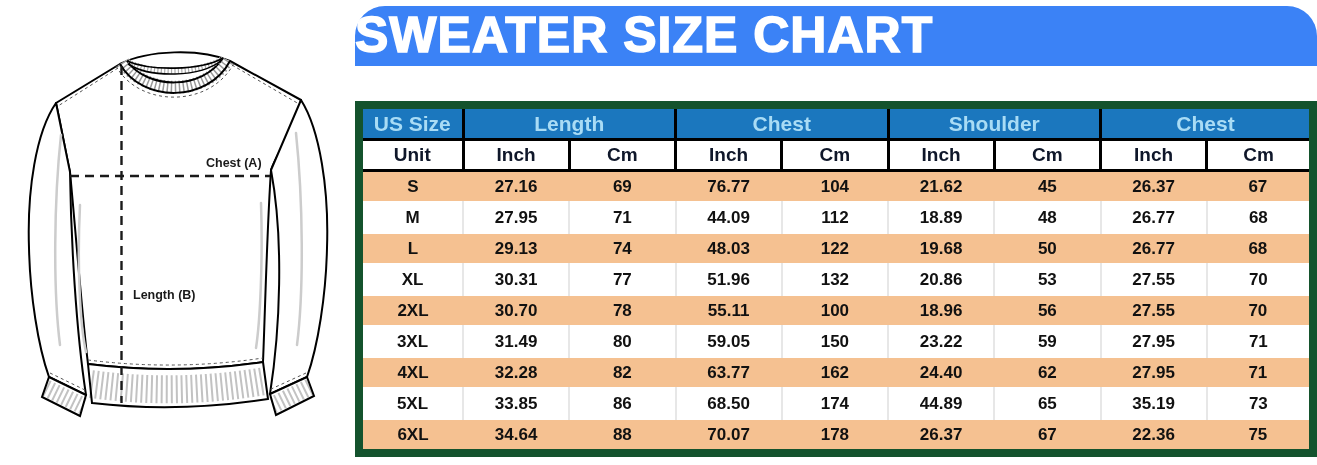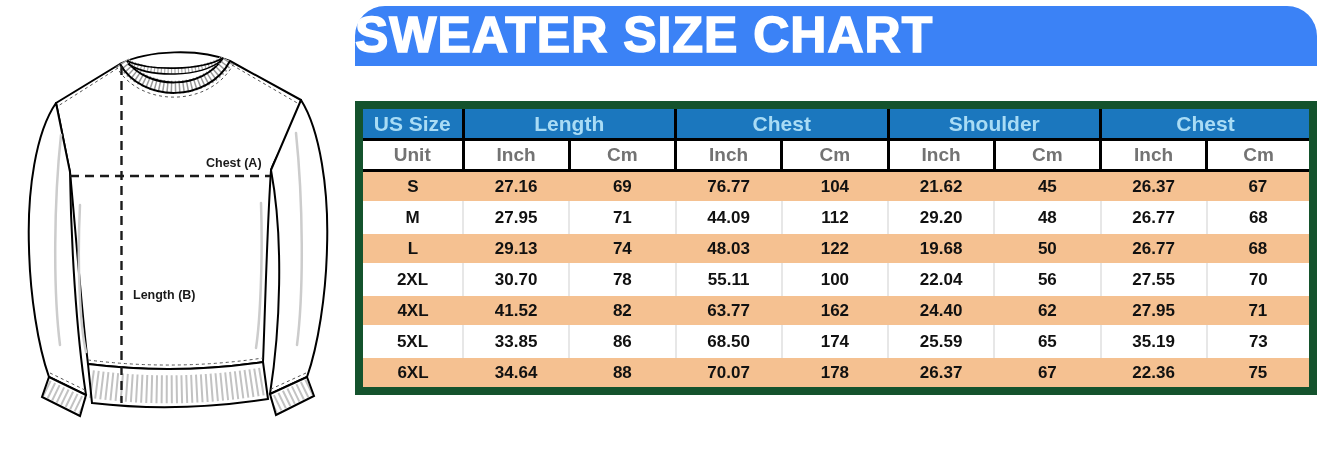--- a/index.html
+++ b/index.html
@@ -28,21 +28,21 @@
     margin-top:7px;
   }
   .size-table th, .size-table td { text-align:center; padding:0; vertical-align:middle; }
   col.c-first { width:104px; }
 
   tr.group-row th {
     height:29px; background:#1B77BE; color:#A9DCF5;
     font-size:21px; font-weight:bold; border:3px solid #000000;
   }
   tr.unit-row th {
-    height:28px; background:#ffffff; color:#737373;
+    height:28px; background:#ffffff; color:#0f172a;
     font-size:19px; font-weight:bold; border:3px solid #000000;
   }
   tbody td {
     height:29px; color:#111111; font-size:17px; font-weight:bold;
     border-top:2px solid #ffffff; background:#ffffff;
   }
   tbody tr:nth-child(odd) td { background:#F5C191; }
   tbody tr:nth-child(even) td { border-right:2px solid #E7E7E7; }
   tbody tr:nth-child(even) td:last-child { border-right:0; }
 
@@ -162,65 +162,87 @@
         <td>45</td>
         <td>26.37</td>
         <td>67</td>
       </tr>
       <tr>
         <td>M</td>
         <td>27.95</td>
         <td>71</td>
         <td>44.09</td>
         <td>112</td>
-        <td>29.20</td>
+        <td>18.89</td>
         <td>48</td>
         <td>26.77</td>
         <td>68</td>
       </tr>
       <tr>
         <td>L</td>
         <td>29.13</td>
         <td>74</td>
         <td>48.03</td>
         <td>122</td>
         <td>19.68</td>
         <td>50</td>
         <td>26.77</td>
         <td>68</td>
       </tr>
       <tr>
+        <td>XL</td>
+        <td>30.31</td>
+        <td>77</td>
+        <td>51.96</td>
+        <td>132</td>
+        <td>20.86</td>
+        <td>53</td>
+        <td>27.55</td>
+        <td>70</td>
+      </tr>
+      <tr>
         <td>2XL</td>
         <td>30.70</td>
         <td>78</td>
         <td>55.11</td>
         <td>100</td>
-        <td>22.04</td>
+        <td>18.96</td>
         <td>56</td>
         <td>27.55</td>
         <td>70</td>
       </tr>
       <tr>
+        <td>3XL</td>
+        <td>31.49</td>
+        <td>80</td>
+        <td>59.05</td>
+        <td>150</td>
+        <td>23.22</td>
+        <td>59</td>
+        <td>27.95</td>
+        <td>71</td>
+      </tr>
+      <tr>
         <td>4XL</td>
-        <td>41.52</td>
+        <td>32.28</td>
         <td>82</td>
         <td>63.77</td>
         <td>162</td>
         <td>24.40</td>
         <td>62</td>
         <td>27.95</td>
         <td>71</td>
       </tr>
       <tr>
         <td>5XL</td>
         <td>33.85</td>
         <td>86</td>
         <td>68.50</td>
         <td>174</td>
-        <td>25.59</td>
+        <td>44.89</td>
         <td>65</td>
         <td>35.19</td>
         <td>73</td>
       </tr>
       <tr>
         <td>6XL</td>
         <td>34.64</td>
         <td>88</td>
         <td>70.07</td>
         <td>178</td>

